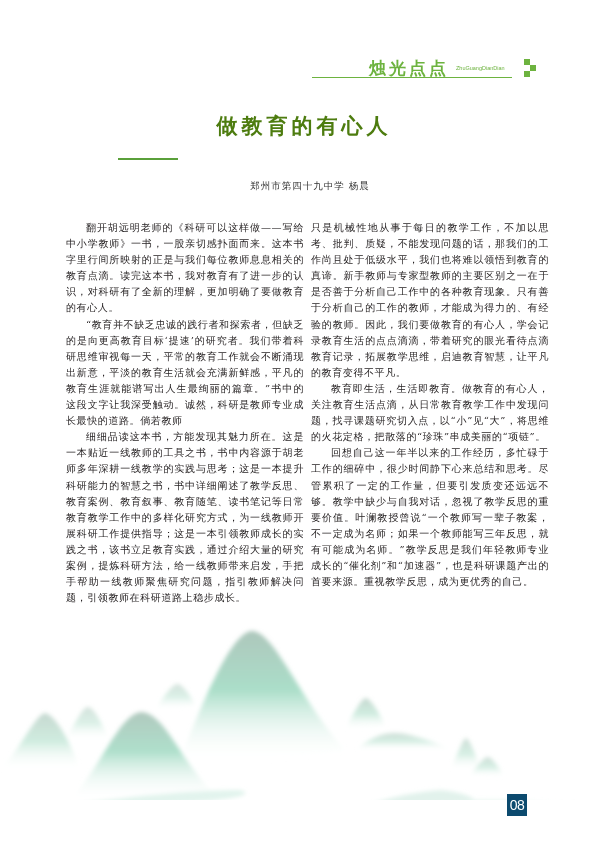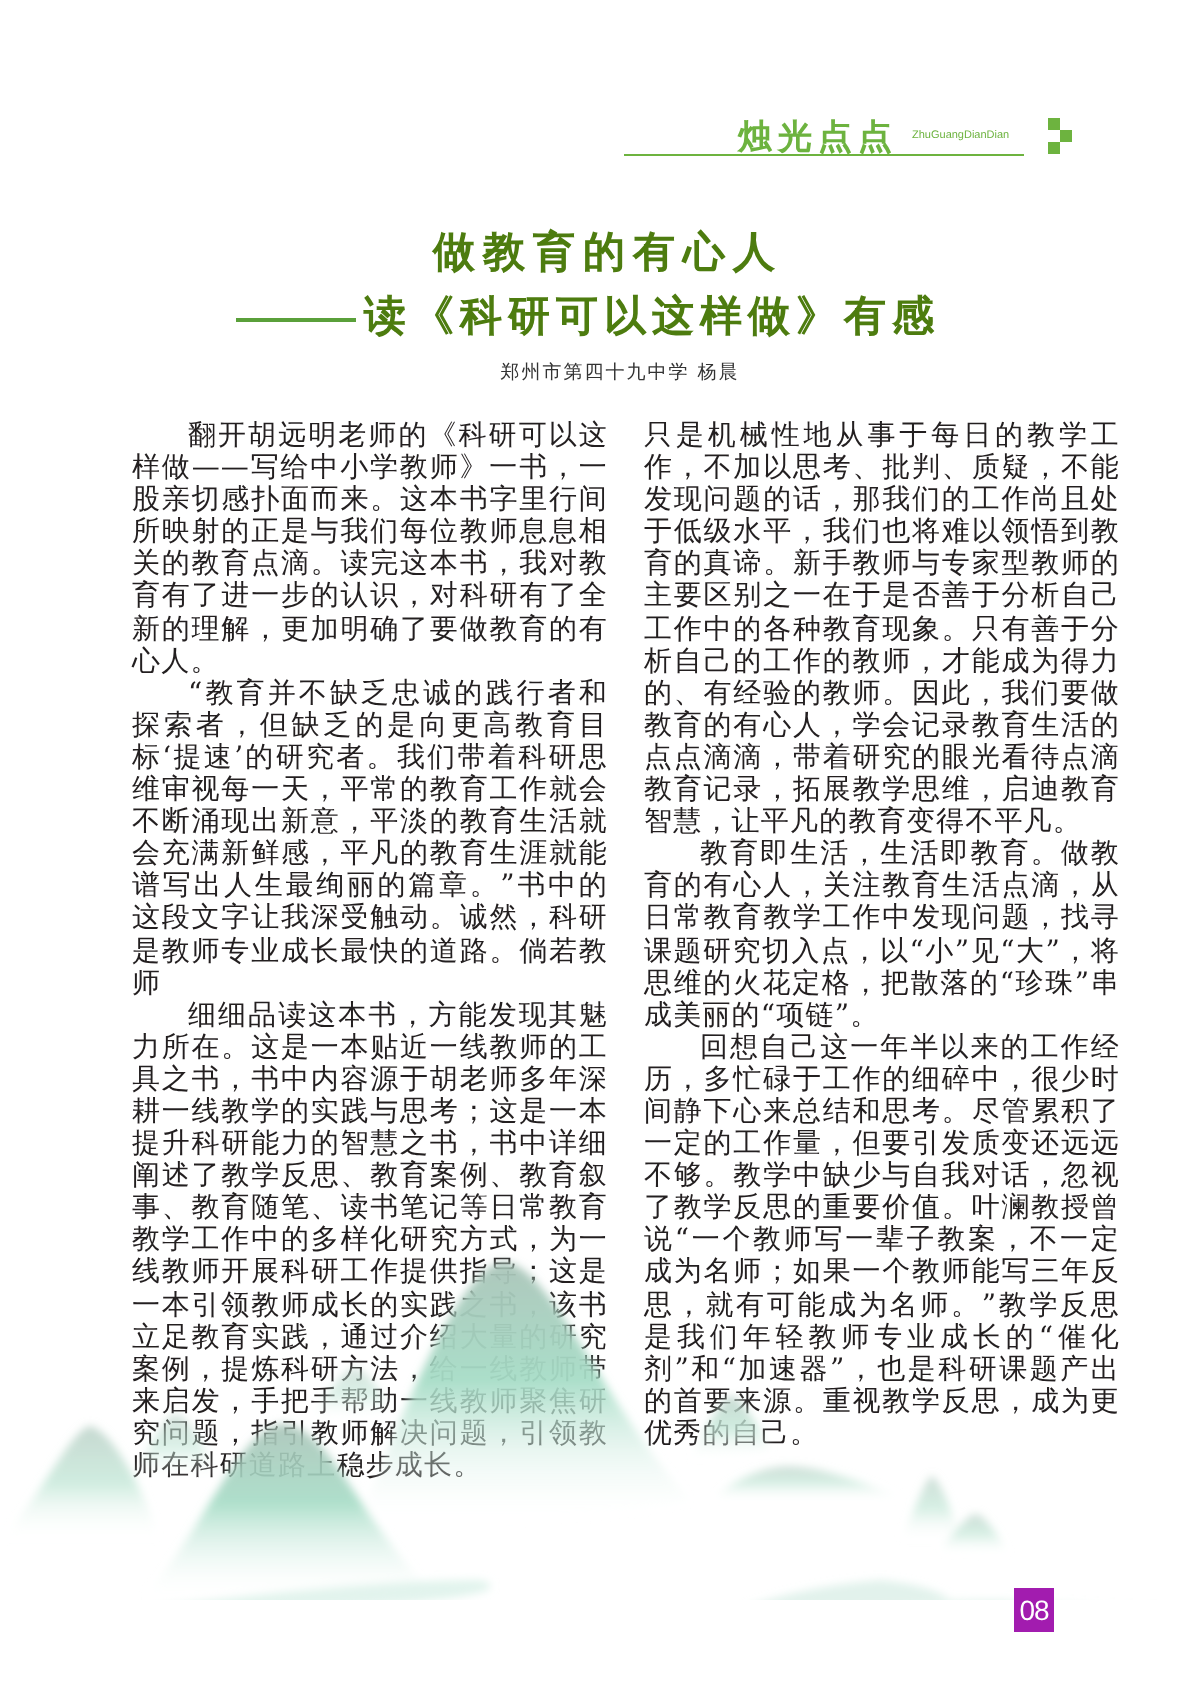--- a/index.html
+++ b/index.html
@@ -15,48 +15,48 @@
 
   
   .title { position: absolute; left: 0; width: 600px; text-align: center; font-family: "DejaVu Serif", serif; font-weight: bold; color: #4d7c0f; }
   .title-1 { top: 112px; font-size: 21px; letter-spacing: 4px; padding-left: 8px; }
   .title-2 { top: 144px; font-size: 21px; letter-spacing: 3px; left: 118px; width: auto; text-align: left; }
   .title-2 .dash { display: inline-block; width: 60px; height: 2px; background: #5aa03a; vertical-align: middle; margin-right: 4px; }
 
   .byline { position: absolute; left: 0; width: 600px; top: 180px; text-align: center; font-size: 9.5px; letter-spacing: 1px; color: #333; padding-left: 20px; }
 
   
-  .col { position: absolute; top: 210px; width: 238px; font-size: 14px; line-height: 16.1px; text-align: justify; letter-spacing: 0.6px; color: #231f20; }
+  .col { position: absolute; top: 220px; width: 238px; font-size: 10px; line-height: 16.1px; text-align: justify; letter-spacing: 0.6px; color: #231f20; }
   .col-left { left: 66px; }
-  .col-right { left: 311px; margin-left: 11px; }
+  .col-right { left: 311px; }
   .col p { text-indent: 2em; }
   .col p.noindent { text-indent: 0; }
 
   
   .mountains { position: absolute; left: 0; top: 600px; width: 600px; height: 200px; }
 
-  .page-num { position: absolute; left: 507px; top: 794px; width: 20px; height: 22px; background: #a21caf; color: #fff; font-family: "Liberation Sans", sans-serif; font-size: 14px; line-height: 22px; text-align: center; letter-spacing: -0.5px; }
+  .page-num { position: absolute; left: 507px; top: 794px; width: 20px; height: 22px; background: #0c4a6e; color: #fff; font-family: "Liberation Sans", sans-serif; font-size: 14px; line-height: 22px; text-align: center; letter-spacing: -0.5px; }
 </style>
 </head>
 <body>
 
 <div class="section-header">
   <div class="section-rule"></div>
   <div class="section-title">烛光点点</div>
   <div class="section-sub">ZhuGuangDianDian</div>
   <div>
     <div class="sq" style="left:212px; top:4px;"></div>
     <div class="sq" style="left:218px; top:10px;"></div>
     <div class="sq" style="left:212px; top:16px;"></div>
   </div>
 </div>
 
 <div class="title title-1">做教育的有心人</div>
 <div class="title title-2">
-  <span class="dash"></span><span>读《科研可以这样做》有感</span>
+  <span class="dash"></span>
 </div>
 <div class="byline">郑州市第四十九中学  杨晨</div>
 
 <div class="col col-left">
   <p>翻开胡远明老师的《科研可以这样做——写给中小学教师》一书，一股亲切感扑面而来。这本书字里行间所映射的正是与我们每位教师息息相关的教育点滴。读完这本书，我对教育有了进一步的认识，对科研有了全新的理解，更加明确了要做教育的有心人。</p>
   <p>“教育并不缺乏忠诚的践行者和探索者，但缺乏的是向更高教育目标‘提速’的研究者。我们带着科研思维审视每一天，平常的教育工作就会不断涌现出新意，平淡的教育生活就会充满新鲜感，平凡的教育生涯就能谱写出人生最绚丽的篇章。”书中的这段文字让我深受触动。诚然，科研是教师专业成长最快的道路。倘若教师</p>
   <p>细细品读这本书，方能发现其魅力所在。这是一本贴近一线教师的工具之书，书中内容源于胡老师多年深耕一线教学的实践与思考；这是一本提升科研能力的智慧之书，书中详细阐述了教学反思、教育案例、教育叙事、教育随笔、读书笔记等日常教育教学工作中的多样化研究方式，为一线教师开展科研工作提供指导；这是一本引领教师成长的实践之书，该书立足教育实践，通过介绍大量的研究案例，提炼科研方法，给一线教师带来启发，手把手帮助一线教师聚焦研究问题，指引教师解决问题，引领教师在科研道路上稳步成长。</p>
 </div>
 <div class="col col-right">
   <p class="noindent">只是机械性地从事于每日的教学工作，不加以思考、批判、质疑，不能发现问题的话，那我们的工作尚且处于低级水平，我们也将难以领悟到教育的真谛。新手教师与专家型教师的主要区别之一在于是否善于分析自己工作中的各种教育现象。只有善于分析自己的工作的教师，才能成为得力的、有经验的教师。因此，我们要做教育的有心人，学会记录教育生活的点点滴滴，带着研究的眼光看待点滴教育记录，拓展教学思维，启迪教育智慧，让平凡的教育变得不平凡。</p>

